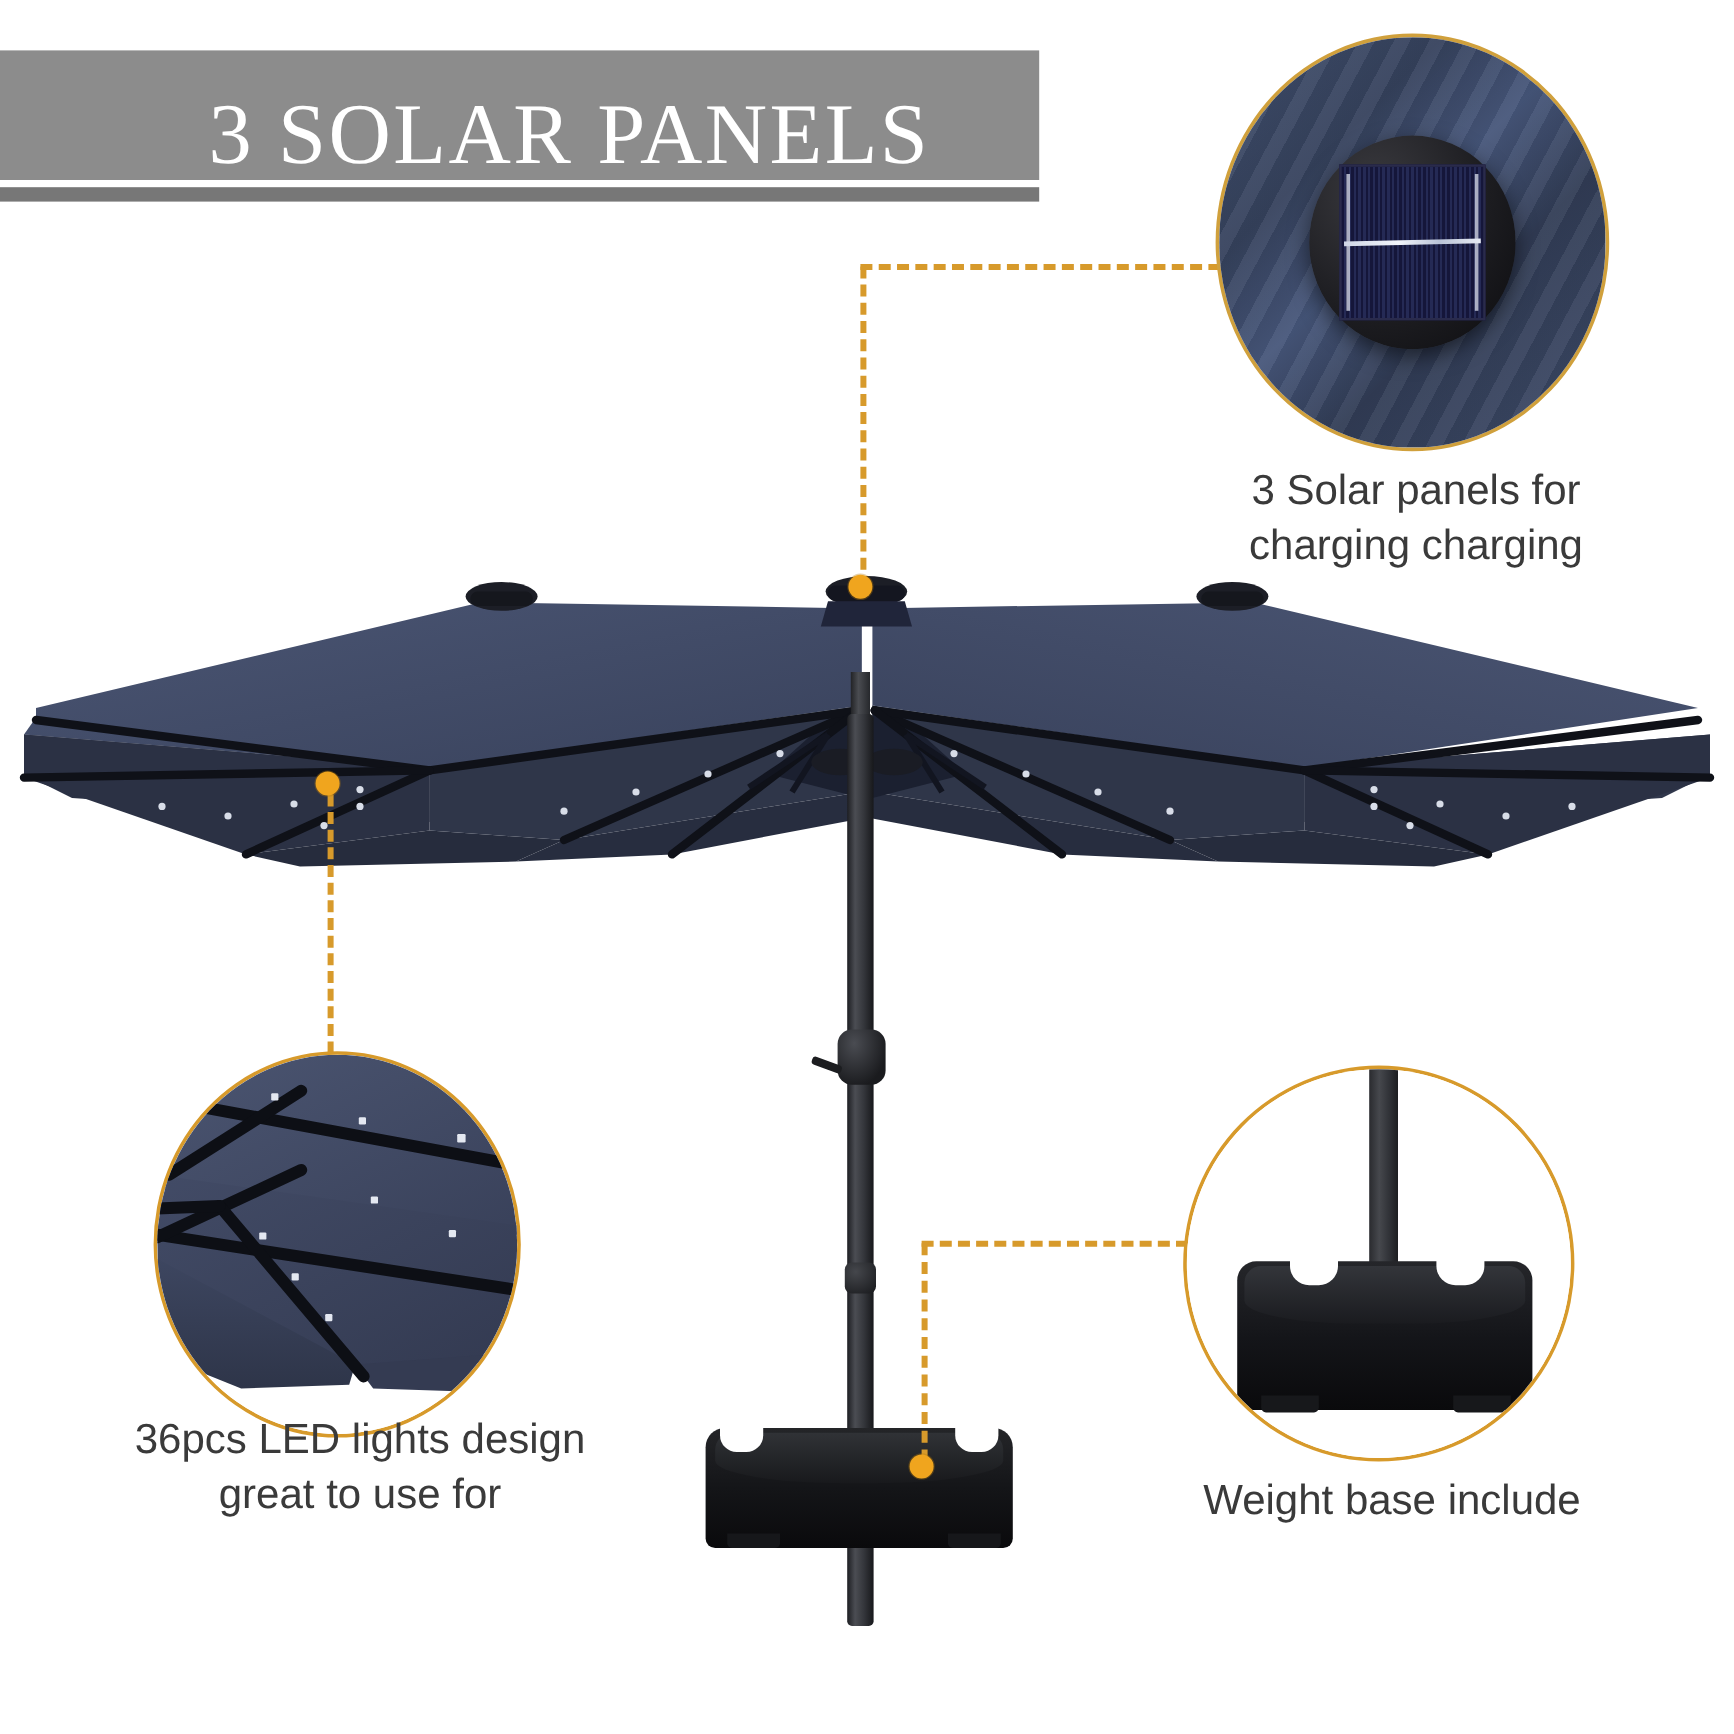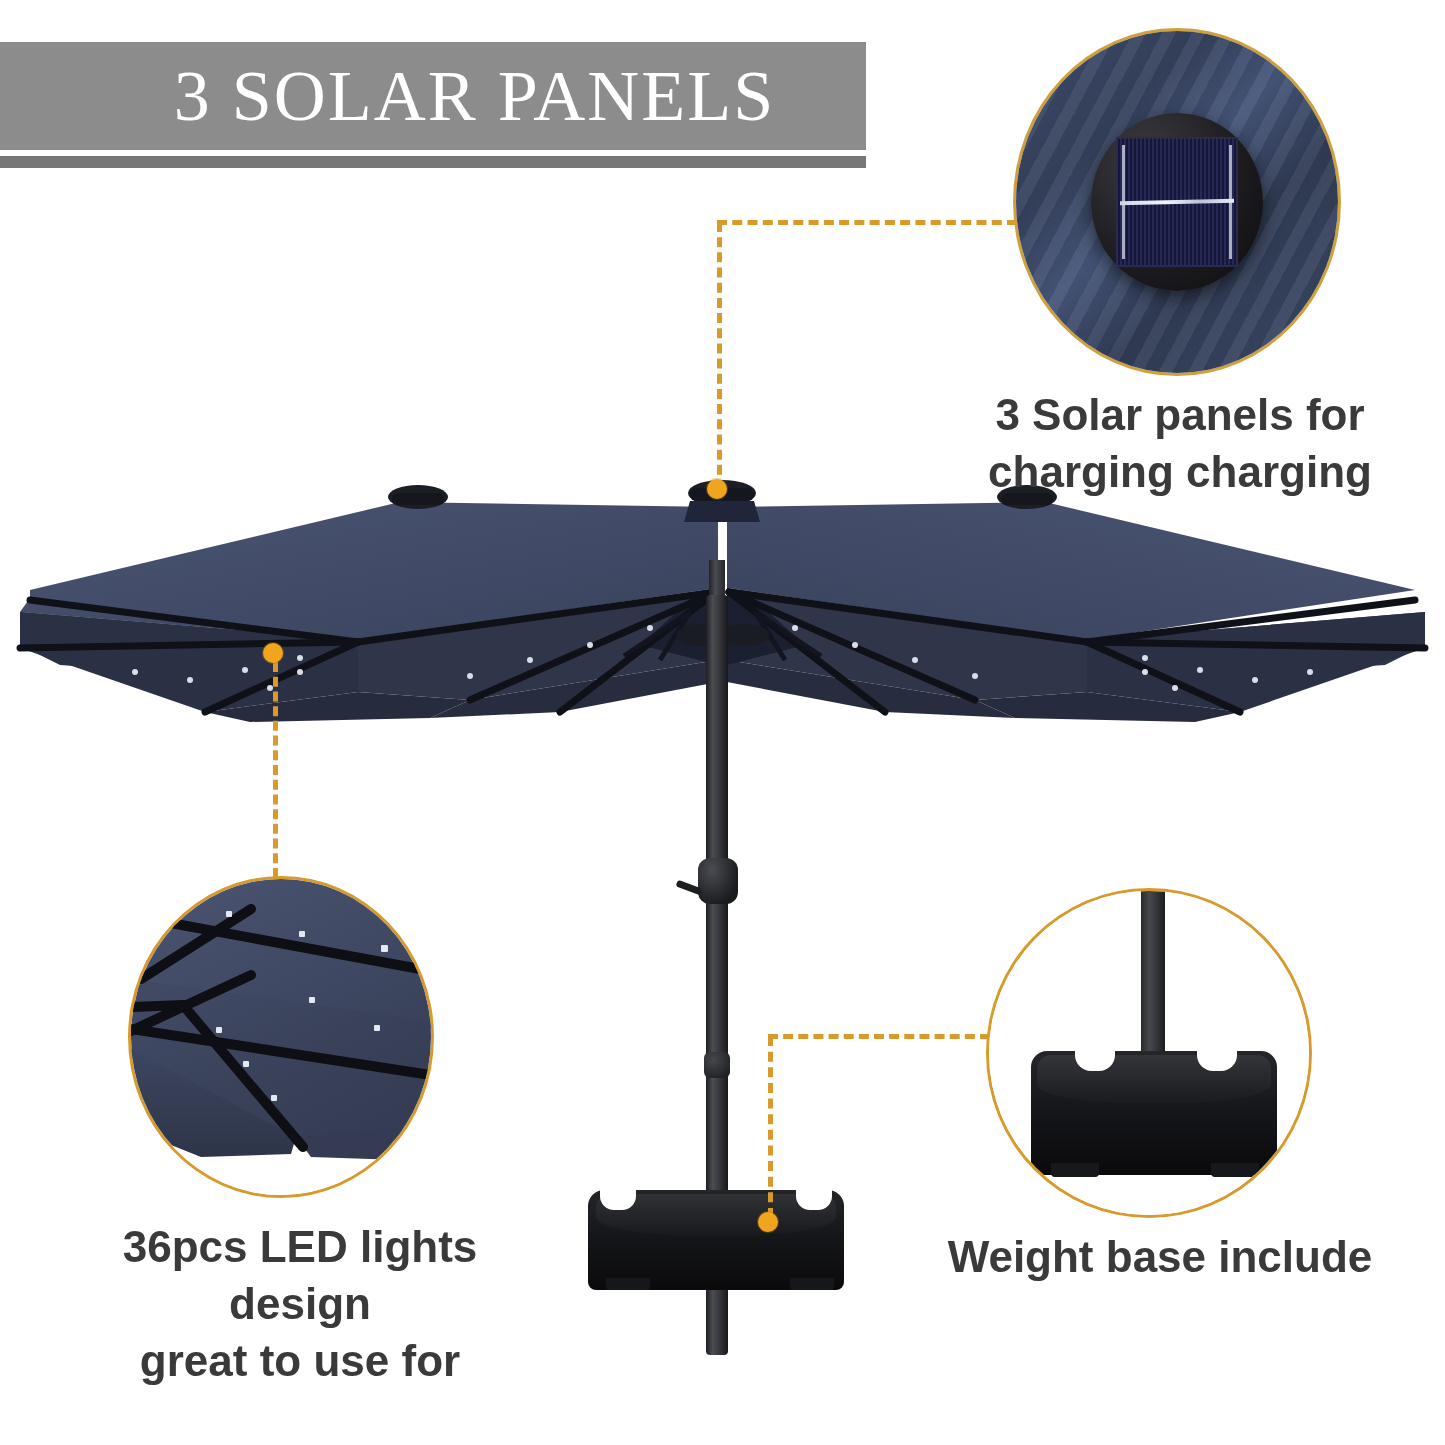--- a/index.html
+++ b/index.html
@@ -3,31 +3,31 @@
 <meta charset="utf-8">
 <style>
   html,body{margin:0;padding:0;background:#fff;}
   body{width:1445px;height:1445px;position:relative;overflow:hidden;
        font-family:"Liberation Sans", sans-serif;}
 
   .stage{position:absolute;left:0;top:0;width:1445px;height:1445px;background:#ffffff;}
 
   
   .banner{position:absolute;left:0;top:42px;width:866px;height:108px;background:#8c8c8c;}
-  .banner-title{position:absolute;left:0;top:0;width:949px;height:108px;
+  .banner-title{position:absolute;left:0;top:16px;width:949px;height:108px;
       display:flex;align-items:center;justify-content:center;
       font-family:"Liberation Serif", serif;font-size:72px;letter-spacing:2px;
       color:#ffffff;line-height:1;white-space:nowrap;}
   .banner-rule{position:absolute;left:0;top:156px;width:866px;height:12px;background:#777777;}
 
   
-  .caption{position:absolute;color:#3a3a3a;font-size:44px;line-height:1.30;
-      text-align:center;font-family:"Liberation Sans", sans-serif;font-weight:700;}
+  .caption{position:absolute;color:#3a3a3a;font-size:35px;line-height:1.30;
+      text-align:center;font-family:"Liberation Sans", sans-serif;font-weight:400;}
   #cap-solar{left:970px;top:386px;width:420px;}
-  #cap-led{left:50px;top:1218px;width:500px;}
+  #cap-led{left:50px;top:1177px;width:500px;}
   #cap-base{left:920px;top:1228px;width:480px;}
   .caption span{display:block;}
 
   
   .circle{position:absolute;border-radius:50%;overflow:hidden;
       border:3px solid #d79a2b;box-sizing:border-box;background:#ffffff;}
   #circle-solar{left:1013px;top:28px;width:328px;height:348px;border-color:#d0a03c;}
   #circle-led{left:128px;top:876px;width:306px;height:322px;}
   #circle-base{left:986px;top:888px;width:326px;height:330px;}
 

